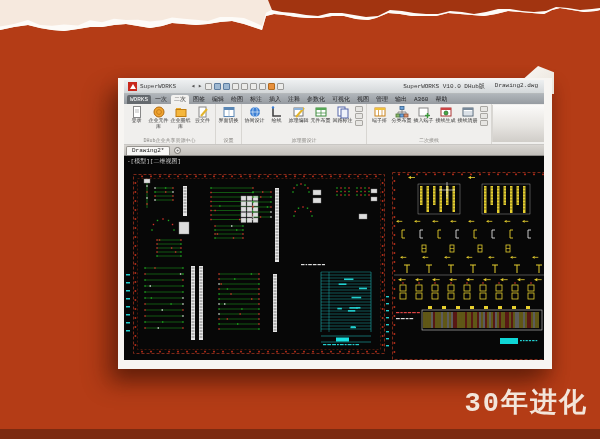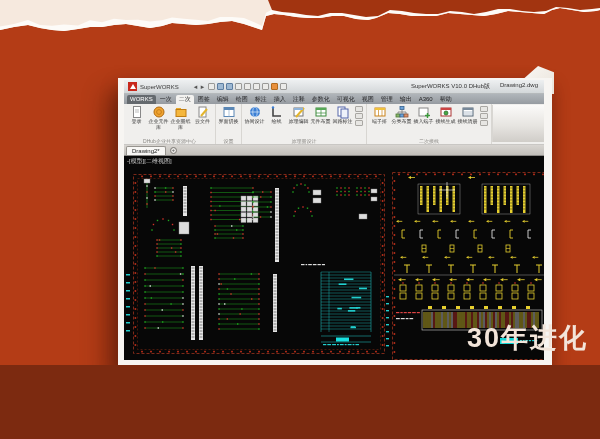--- a/index.html
+++ b/index.html
@@ -1,17 +1,17 @@
 <!DOCTYPE html>
 <html><head>
 <meta charset="utf-8">
 <style>
   html,body{margin:0;padding:0;background:#7c2a10;}
-  .stage{position:relative;width:600px;height:365px;background:#b43c16;overflow:hidden;
-         font-family:Liberation Sans, sans-serif;}
+  .stage{position:relative;width:600px;height:429px;background:#b43c16;overflow:hidden;
+         font-family:Liberation Mono, monospace;}
   
   .torn{position:absolute;left:0;top:0;width:600px;height:50px;display:block;}
   
   .photo-shadow{position:absolute;left:118px;top:78px;width:434px;height:291px;
 
     box-shadow:-12px 14px 22px rgba(55,15,4,.45), 0 8px 16px rgba(55,15,4,.35);}
   .fold{position:absolute;left:516px;top:66px;width:38px;height:28px;
     background:linear-gradient(135deg,#fcfaf7,#e9e3da);
     clip-path:polygon(0 70%,58% 0,100% 22%,100% 100%,6% 100%);}
   .photo-card{position:absolute;left:118px;top:78px;width:434px;height:291px;background:#f7f5f2;}

